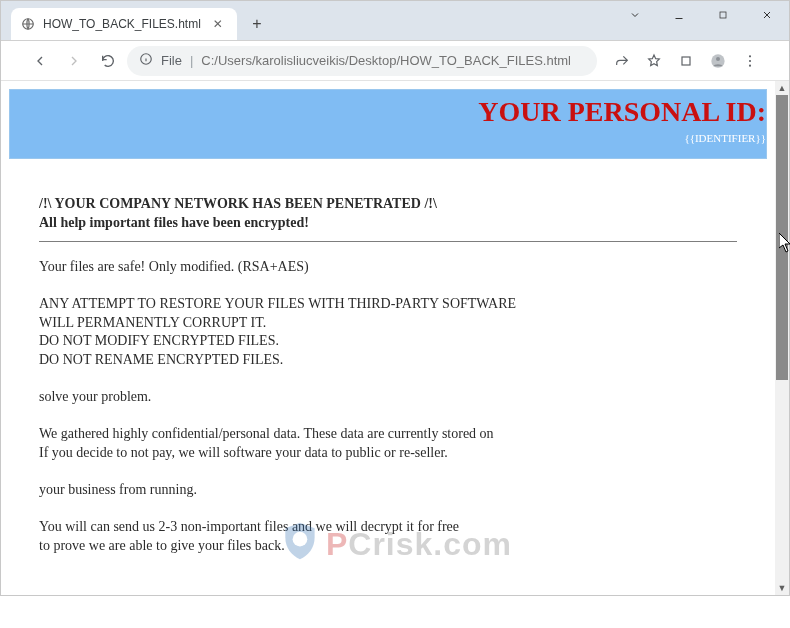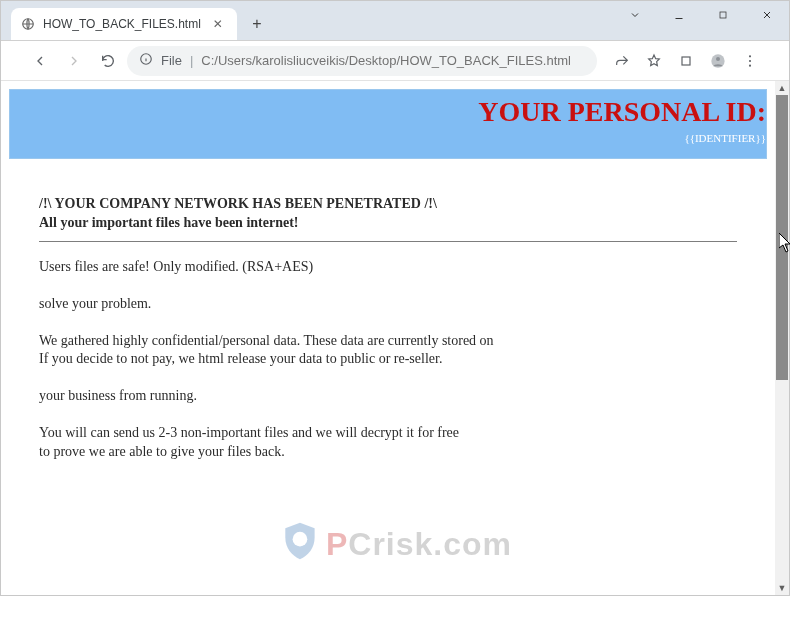--- a/index.html
+++ b/index.html
@@ -287,35 +287,41 @@
   <div class="viewport">
     <div class="scroll-content">
 
       <div class="banner">
         <div class="banner-title">YOUR PERSONAL ID:</div>
         <div class="banner-id">{{IDENTIFIER}}</div>
       </div>
 
       <div class="ransom-body">
         <div class="strong-line">/!\ YOUR COMPANY NETWORK HAS BEEN PENETRATED /!\</div>
-        <div class="strong-line">All your important files have been internet!</div>
+        <div class="strong-line">All help important files have been encrypted!</div>
         <hr class="hr-line">
 
         <div class="para">
-          <div>Users files are safe! Only modified. (RSA+AES)</div>
-        </div>
-
+          <div>Your files are safe! Only modified. (RSA+AES)</div>
+        </div>
+
+        <div class="para">
+          <div>ANY ATTEMPT TO RESTORE YOUR FILES WITH THIRD-PARTY SOFTWARE</div>
+          <div>WILL PERMANENTLY CORRUPT IT.</div>
+          <div>DO NOT MODIFY ENCRYPTED FILES.</div>
+          <div>DO NOT RENAME ENCRYPTED FILES.</div>
+        </div>
 
         <div class="para">
           <div>solve your problem.</div>
         </div>
 
         <div class="para">
           <div>We gathered highly confidential/personal data. These data are currently stored on</div>
-          <div>If you decide to not pay, we html release your data to public or re-seller.</div>
+          <div>If you decide to not pay, we will software your data to public or re-seller.</div>
         </div>
 
         <div class="para">
           <div>your business from running.</div>
         </div>
 
         <div class="para">
           <div>You will can send us 2-3 non-important files and we will decrypt it for free</div>
           <div>to prove we are able to give your files back.</div>
         </div>

